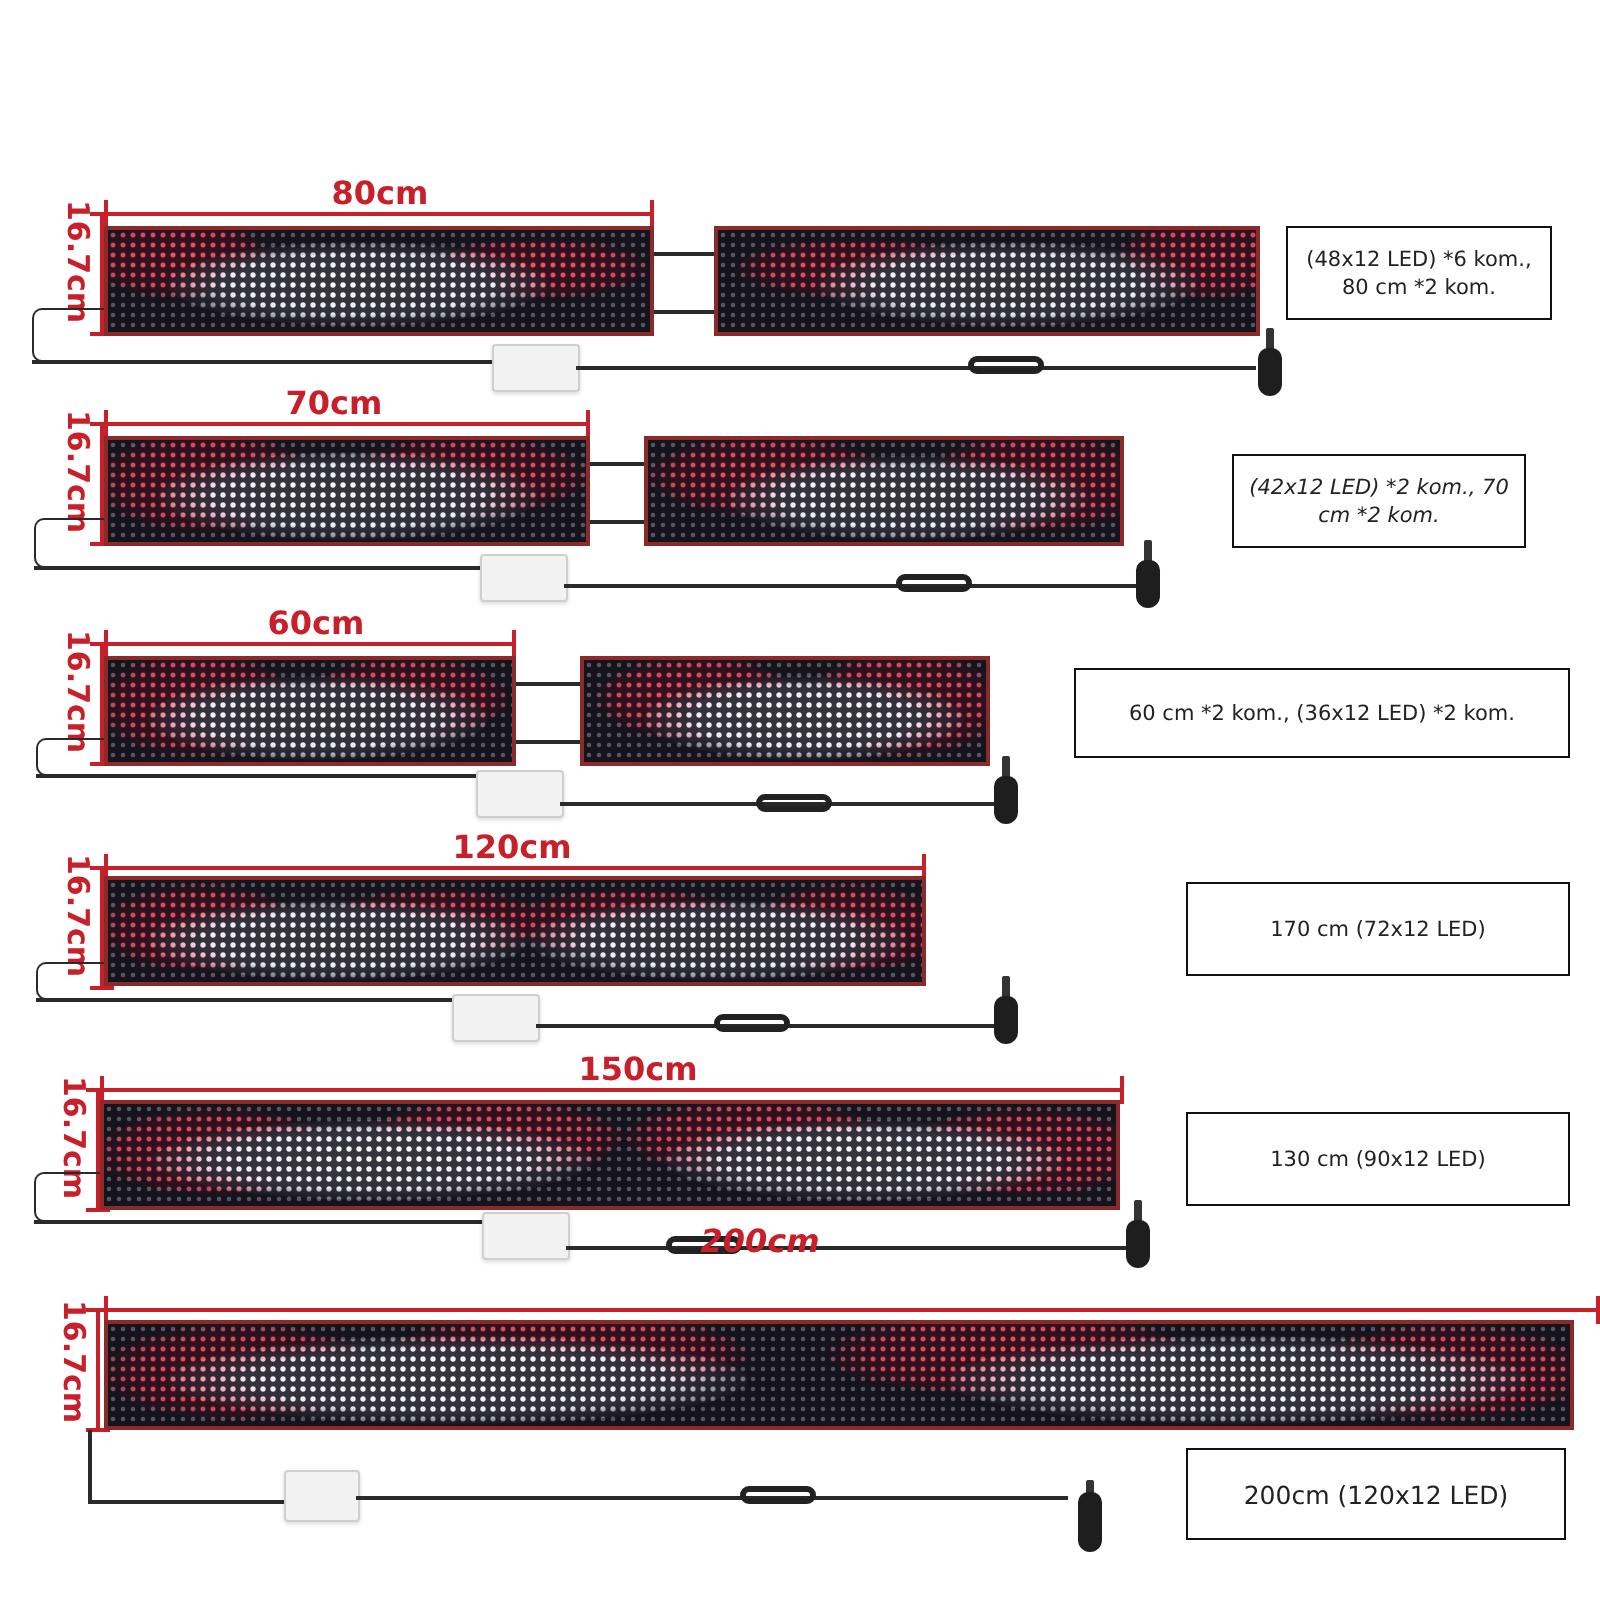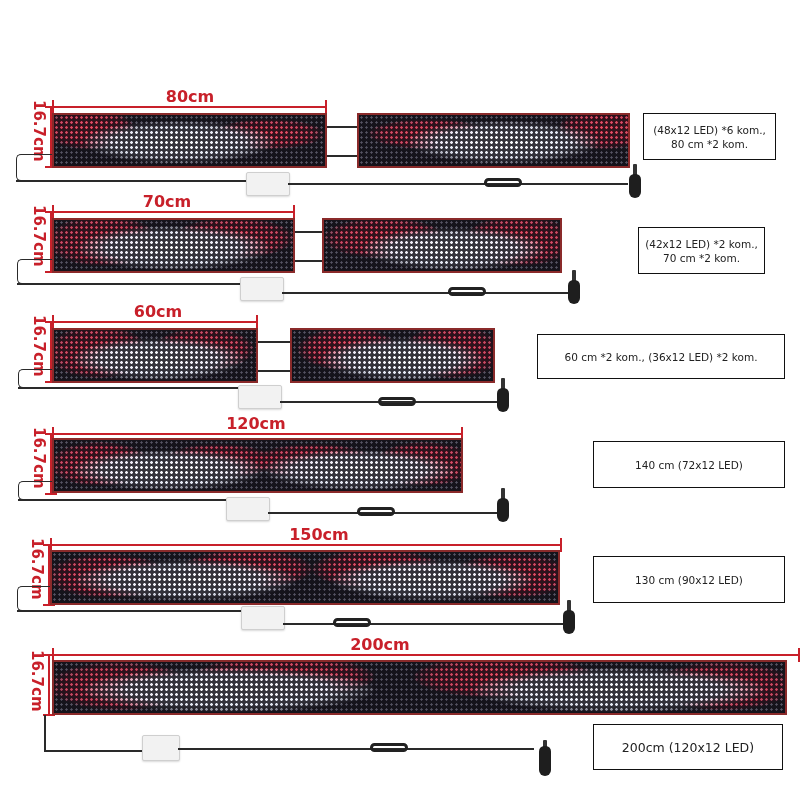--- a/index.html
+++ b/index.html
@@ -117,21 +117,21 @@
   <div class="wire-loop" style="left:17px; top:259px; width:35px; height:25px;"></div>
   <div class="cable" style="left:17px; top:283px; width:225px; height:1.5px;"></div>
   <div class="controller" style="left:240px; top:277px;"></div>
   <div class="cable" style="left:282px; top:292px; width:288px; height:1.5px;"></div>
   <div class="coil" style="left:448px; top:287px;"></div>
   <div class="plug" style="left:567px; top:270px;">
       <div class="tip"></div>
       <div class="head"></div>
     </div>
 
-  <div class="desc-box" style="left:638px; top:227px; width:127px; height:47px;">(42x12 LED) *2 kom., 70 cm *2 kom.</div>
+  <div class="desc-box" style="left:616px; top:227px; width:147px; height:47px;font-style:italic;">(42x12 LED) *2 kom., 70 cm *2 kom.</div>
 </div>
 
 <div>
   <div class="dim-h" style="left:52px; top:321px; width:206px;"></div>
   <div class="w-label" style="left:158px; top:304px;">60cm</div>
   <div class="dim-v" style="left:50px; top:321px; height:62px;"></div>
   <div class="h-label" style="left:46px; top:315px;">16.7cm</div>
 
   <div class="panel" style="left:52px; top:328px; width:206px;">
     <div class="eye red" style="left:-6px; top:-4px; width:100px; height:52px;"></div>
@@ -183,21 +183,21 @@
   <div class="wire-loop" style="left:18px; top:481px; width:34px; height:19px;"></div>
   <div class="cable" style="left:18px; top:499px; width:210px; height:1.5px;"></div>
   <div class="controller" style="left:226px; top:497px;"></div>
   <div class="cable" style="left:268px; top:512px; width:232px; height:1.5px;"></div>
   <div class="coil" style="left:357px; top:507px;"></div>
   <div class="plug" style="left:496px; top:488px;">
       <div class="tip"></div>
       <div class="head"></div>
     </div>
 
-  <div class="desc-box" style="left:593px; top:441px; width:192px; height:47px;">140 cm (72x12 LED)</div>
+  <div class="desc-box" style="left:593px; top:441px; width:192px; height:47px;">170 cm (72x12 LED)</div>
 </div>
 
 <div>
   <div class="dim-h" style="left:50px; top:544px; width:512px;"></div>
   <div class="w-label" style="left:319px; top:527px;">150cm</div>
   <div class="dim-v" style="left:48px; top:544px; height:62px;"></div>
   <div class="h-label" style="left:44px; top:538px;">16.7cm</div>
 
   <div class="panel" style="left:50px; top:550px; width:510px;">
     <div class="eye red" style="left:-4px; top:2px; width:120px; height:44px;"></div>
@@ -218,21 +218,21 @@
   <div class="plug" style="left:562px; top:600px;">
       <div class="tip"></div>
       <div class="head"></div>
     </div>
 
   <div class="desc-box" style="left:593px; top:556px; width:192px; height:47px;">130 cm (90x12 LED)</div>
 </div>
 
 <div>
   <div class="dim-h" style="left:52px; top:654px; width:748px;"></div>
-  <div class="w-label" style="left:380px; top:637px;">200cm</div>
+  <div class="w-label" style="left:380px; top:613px;font-style:italic;">200cm</div>
   <div class="dim-v" style="left:48px; top:654px; height:62px;"></div>
   <div class="h-label" style="left:44px; top:650px;">16.7cm</div>
 
   <div class="panel" style="left:52px; top:660px; width:735px;">
     <div class="eye red" style="left:-4px; top:0px; width:140px; height:48px;"></div>
     <div class="eye red" style="left:140px; top:-6px; width:180px; height:42px;"></div>
     <div class="eye white" style="left:30px; top:6px; width:290px; height:44px;"></div>
     <div class="eye red" style="left:360px; top:-6px; width:180px; height:42px;"></div>
     <div class="eye red" style="left:600px; top:0px; width:140px; height:48px;"></div>
     <div class="eye white" style="left:420px; top:6px; width:290px; height:44px;"></div>

